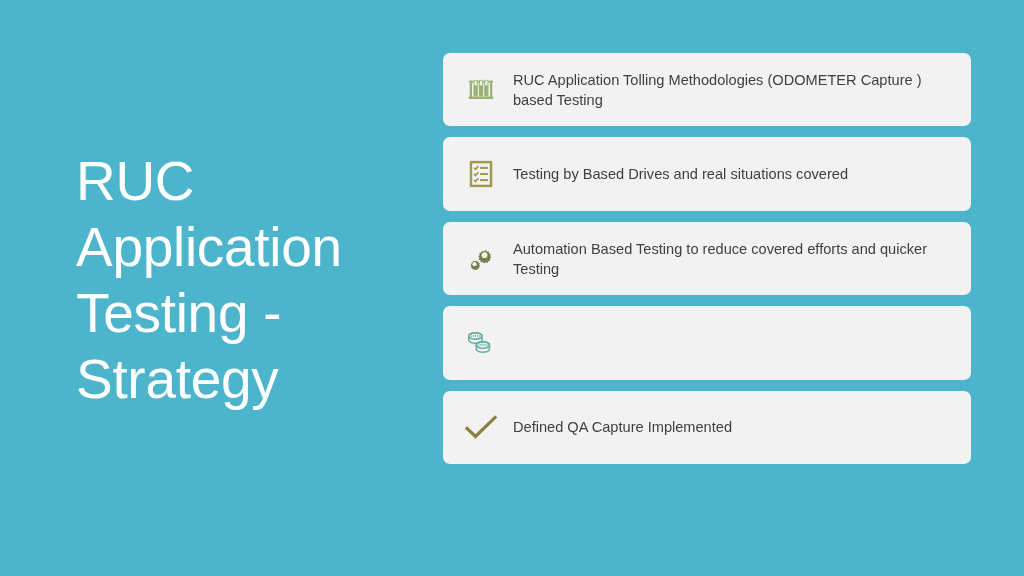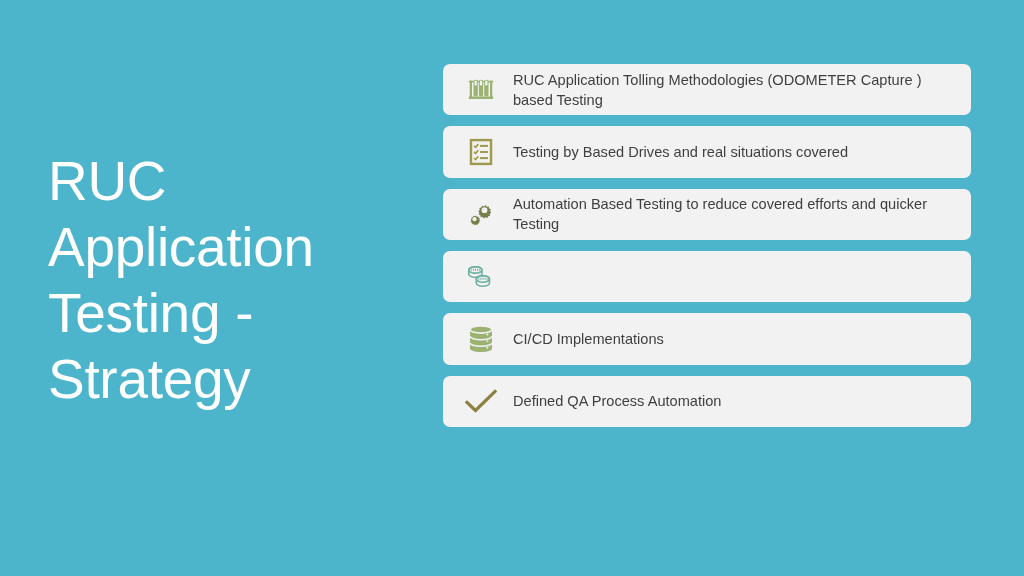--- a/index.html
+++ b/index.html
@@ -17,42 +17,42 @@
 
   .slide {
     position: absolute;
     inset: 0;
     background: #4cb4cb;
   }
 
   
   .title-block {
     position: absolute;
-    left: 48px;
+    left: 76px;
     top: 148px;
     width: 330px;
   }
   .slide-title {
     color: #ffffff;
     font-family: "Liberation Sans", sans-serif;
     font-weight: 300;
     font-size: 55px;
     line-height: 66px;
     letter-spacing: -0.3px;
     white-space: pre-line;
     margin: 0;
   }
 
   
   .card-list {
     position: absolute;
     left: 443px;
-    top: 64px;
+    top: 53px;
     width: 528px;
-    height: 363px;
+    height: 411px;
     display: flex;
     flex-direction: column;
     gap: 11px;
   }
 
   .card {
     flex: 1 1 0;
     background: #f2f2f2;
     border-radius: 7px;
     display: flex;
@@ -175,44 +175,24 @@
             <rect x="14.2" y="16.4" width="1.1" height="1.6"></rect>
             <rect x="16.4" y="16" width="1.1" height="2"></rect>
             <rect x="18.6" y="15.8" width="1.1" height="2.2"></rect>
             <rect x="20.8" y="16" width="1.1" height="2"></rect>
             <rect x="23" y="16.4" width="1.1" height="1.6"></rect>
           </g>
         </svg>
       </span>
     </div>
 
-    <div class="card">
-      <span class="card-icon">
-        <svg width="26" height="30" viewBox="0 0 26 30" aria-hidden="true">
-          <g fill="#9bb273">
-            <path d="M2 5.5c0-2 4.9-3.6 11-3.6s11 1.6 11 3.6v19c0 2-4.9 3.6-11 3.6s-11-1.6-11-3.6z"></path>
-          </g>
-          <g fill="none" stroke="#f2f2f2" stroke-width="1.6">
-            <ellipse cx="13" cy="5.5" rx="11" ry="3.6"></ellipse>
-            <path d="M2 12.1c0 2 4.9 3.6 11 3.6s11-1.6 11-3.6"></path>
-            <path d="M2 18.7c0 2 4.9 3.6 11 3.6s11-1.6 11-3.6"></path>
-          </g>
-          <g fill="#f2f2f2">
-            <circle cx="19.4" cy="10.5" r="0.95"></circle>
-            <circle cx="19.4" cy="17.1" r="0.95"></circle>
-            <circle cx="19.4" cy="23.7" r="0.95"></circle>
-          </g>
-        </svg>
-      </span>
-      <span class="card-text">CI/CD Implementations</span>
-    </div>
 
     <div class="card">
       <span class="card-icon">
         <svg width="34" height="30" viewBox="0 0 34 30" aria-hidden="true">
           <polyline points="3,16.5 11.5,24.5 31,5.5" fill="none" stroke="#8c8143" stroke-width="3.2" stroke-linecap="square" stroke-linejoin="miter"></polyline>
         </svg>
       </span>
-      <span class="card-text">Defined QA Process Automation</span>
+      <span class="card-text">Defined QA Capture Implemented</span>
     </div>
 
   </div>
 </div>
 
 </body></html>

